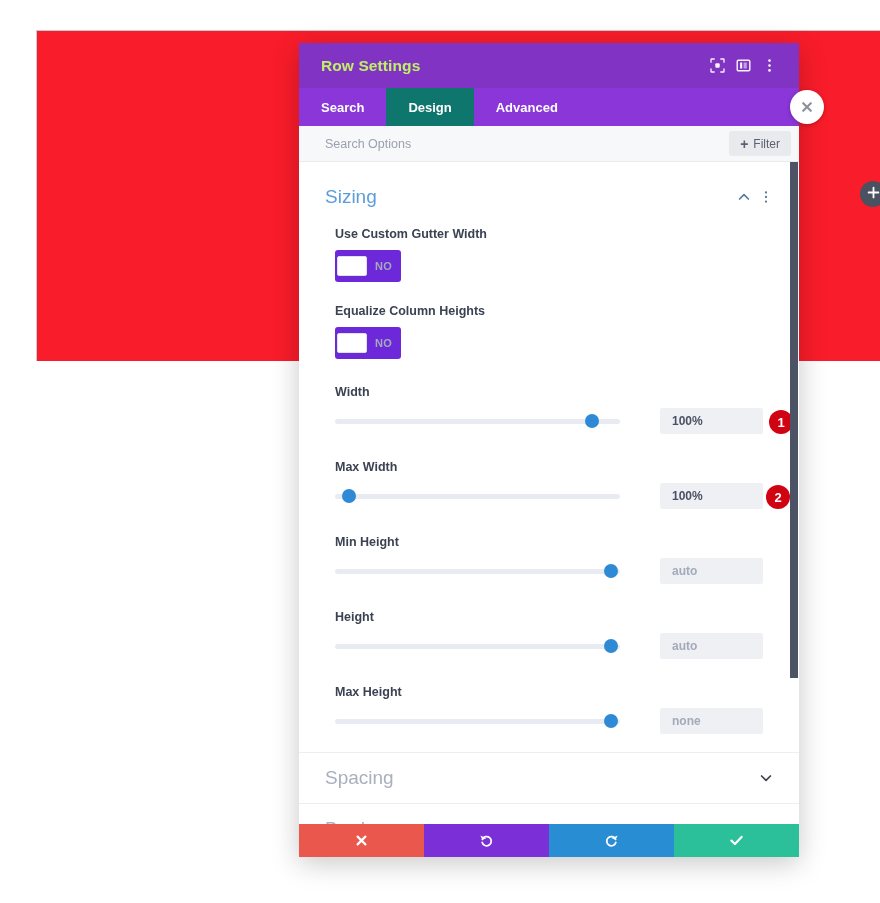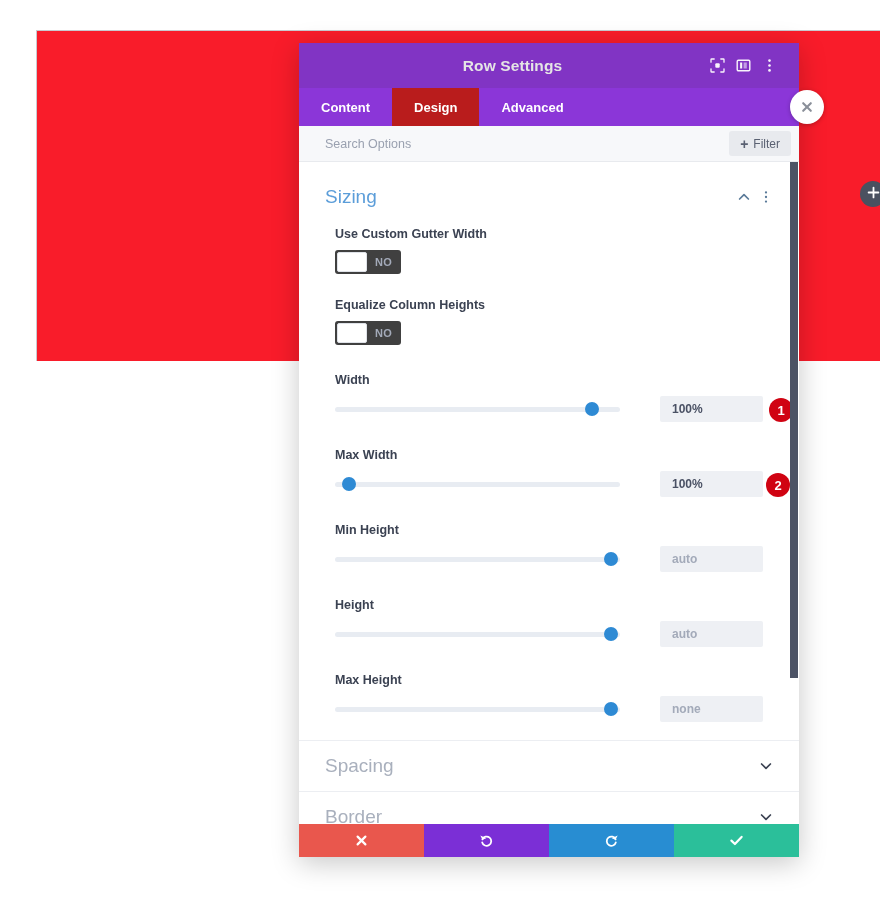--- a/index.html
+++ b/index.html
@@ -75,26 +75,25 @@
   
   #modal-header {
     height: 45px;
     background: #8134c4;
     display: flex;
     align-items: center;
     padding: 0 17px 0 22px;
     flex: 0 0 45px;
   }
   #modal-title {
-    color: #e5e5e5;
+    color: #bef264;
     font-size: 15.5px;
     font-weight: bold;
     letter-spacing: 0.1px;
     flex: 1;
-    text-align: center;
   }
   .header-icon {
     width: 26px;
     height: 26px;
     display: flex;
     align-items: center;
     justify-content: center;
     color: #ffffff;
     opacity: 0.95;
   }
@@ -110,21 +109,21 @@
   .tab {
     height: 38px;
     display: flex;
     align-items: center;
     justify-content: center;
     padding: 0 22px;
     color: #ffffff;
     font-size: 13px;
     font-weight: bold;
   }
-  .tab.active { background: #b91c1c; }
+  .tab.active { background: #0f766e; }
 
   
   #search-bar {
     height: 36px;
     background: #f7f8fa;
     border-bottom: 1px solid #e8eaee;
     display: flex;
     align-items: center;
     padding: 0 8px 0 26px;
     flex: 0 0 36px;
@@ -197,23 +196,23 @@
     font-size: 12.5px;
     font-weight: bold;
     color: #3b4252;
     margin-bottom: 9px;
   }
 
   
   .toggle {
     display: inline-flex;
     align-items: center;
-    background: #404040;
+    background: #6d28d9;
     border-radius: 3px;
-    height: 24px;
+    height: 32px;
     padding: 0;
   }
   .toggle .knob {
     width: 30px;
     height: 20px;
     margin: 2px 0 2px 2px;
     background: #ffffff;
     border: 1px solid #dfe2e8;
     border-radius: 2px;
   }
@@ -388,21 +387,21 @@
     <div class="header-icon">
       <svg width="15" height="15" viewBox="0 0 15 15">
         <circle cx="7.5" cy="2.6" r="1.3" fill="#fff"></circle>
         <circle cx="7.5" cy="7.5" r="1.3" fill="#fff"></circle>
         <circle cx="7.5" cy="12.4" r="1.3" fill="#fff"></circle>
       </svg>
     </div>
   </div>
 
   <div id="modal-tabs">
-    <div class="tab">Content</div>
+    <div class="tab">Search</div>
     <div class="tab active">Design</div>
     <div class="tab">Advanced</div>
   </div>
 
   <div id="search-bar">
     <input id="search-input" type="text" placeholder="Search Options" style="">
     <div id="filter-button">
       <span class="plus">+</span>
       <span>Filter</span>
     </div>

